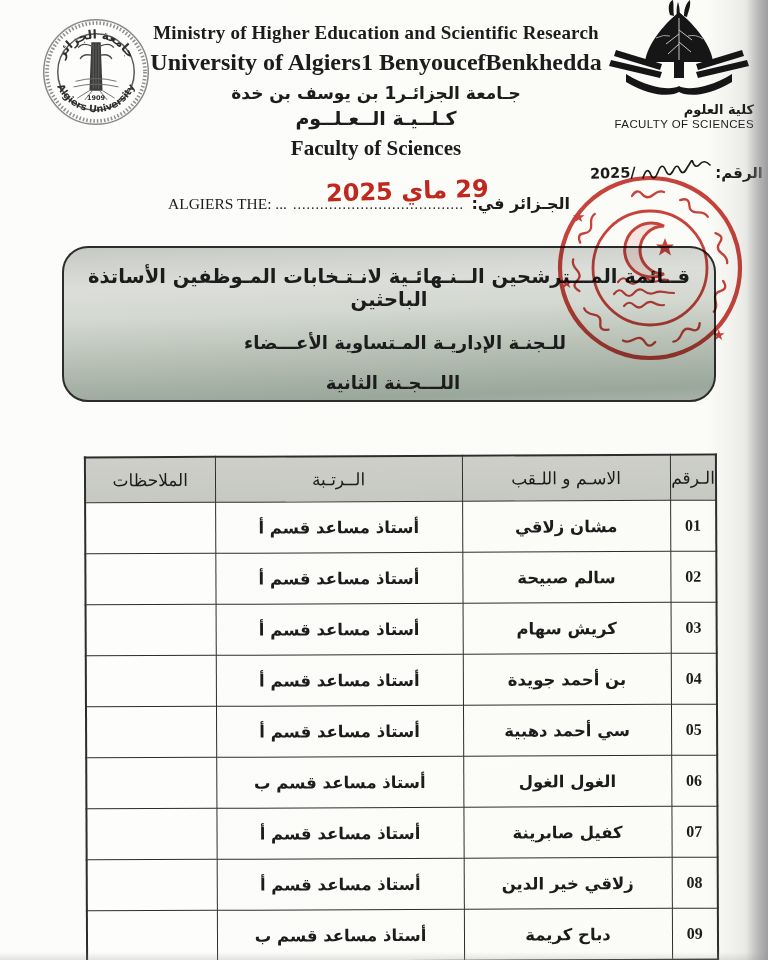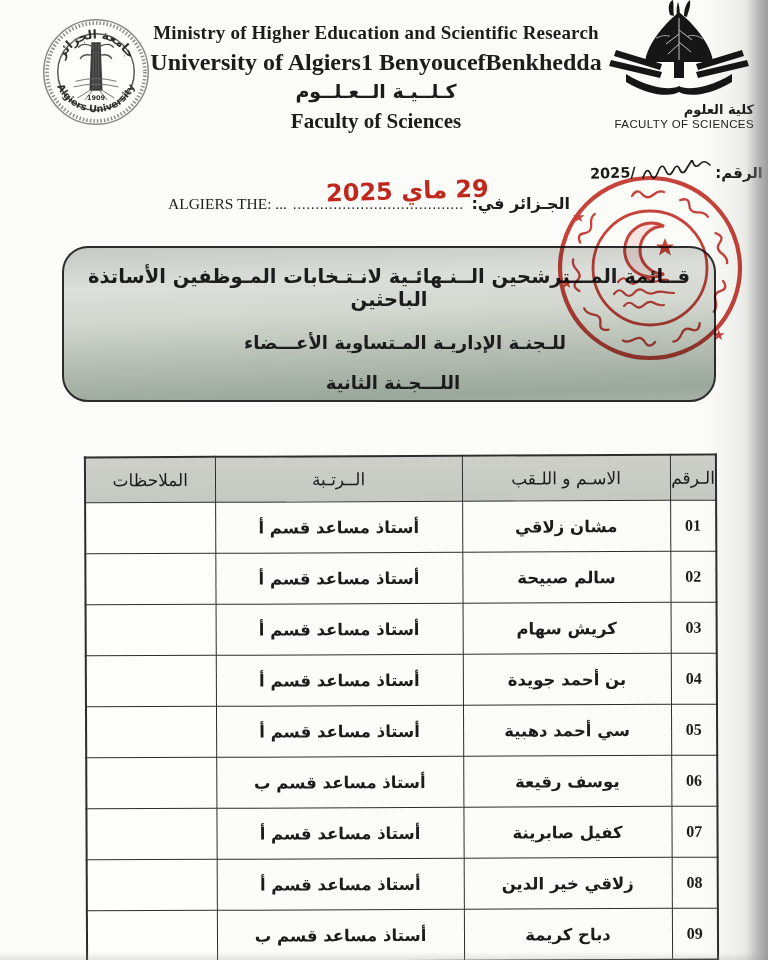--- a/index.html
+++ b/index.html
@@ -117,20 +117,21 @@
         <path d="M38,70 Q60,64 82,70 M36,76 Q60,70 84,76" stroke="#6a6a6a" stroke-width="1" fill="none"></path>
         <path d="M53,80 L40,88 M56,80 L48,90 M64,80 L72,90 M67,80 L80,88" stroke="#6a6a6a" stroke-width="1" fill="none"></path>
       </g>
       <text x="60" y="90" font-size="7" font-weight="bold" text-anchor="middle" fill="#2f2f2f" font-family="DejaVu Sans">1909</text>
     </svg>
   </div>
 
   <div class="center-head">
     <div class="en1">Ministry of Higher Education and Scientific Research</div>
     <div class="en2">University of Algiers1 BenyoucefBenkhedda</div>
+    <div class="ar1">جـامعة الجزائـر1 بن يوسف بن خدة</div>
     <div class="ar2">كـلــيـة الــعـلــوم</div>
     <div class="en3">Faculty of Sciences</div>
   </div>
 
   <div class="logo-right">
     <svg viewBox="0 0 150 100" width="150" height="100">
       <g fill="#161616">
         <path d="M66,15 C63,6 66,1 69,0 C70,6 69,11 70,16 Z"></path>
         <path d="M80,16 C80,8 83,2 86,0 C87,7 84,12 83,17 Z"></path>
         <path d="M73,17 C72,10 73,5 74,2 C76,8 76,14 75,17 Z"></path>
@@ -247,21 +248,21 @@
           <td class="c-notes"></td>
         </tr>
         <tr>
           <td class="c-num">05</td>
           <td class="c-name">سي أحمد دهبية</td>
           <td class="c-rank">أستاذ مساعد قسم أ</td>
           <td class="c-notes"></td>
         </tr>
         <tr>
           <td class="c-num">06</td>
-          <td class="c-name">يوسف رقيعة</td>
+          <td class="c-name">الغول الغول</td>
           <td class="c-rank">أستاذ مساعد قسم ب</td>
           <td class="c-notes"></td>
         </tr>
         <tr>
           <td class="c-num">07</td>
           <td class="c-name">كفيل صابرينة</td>
           <td class="c-rank">أستاذ مساعد قسم أ</td>
           <td class="c-notes"></td>
         </tr>
         <tr>

